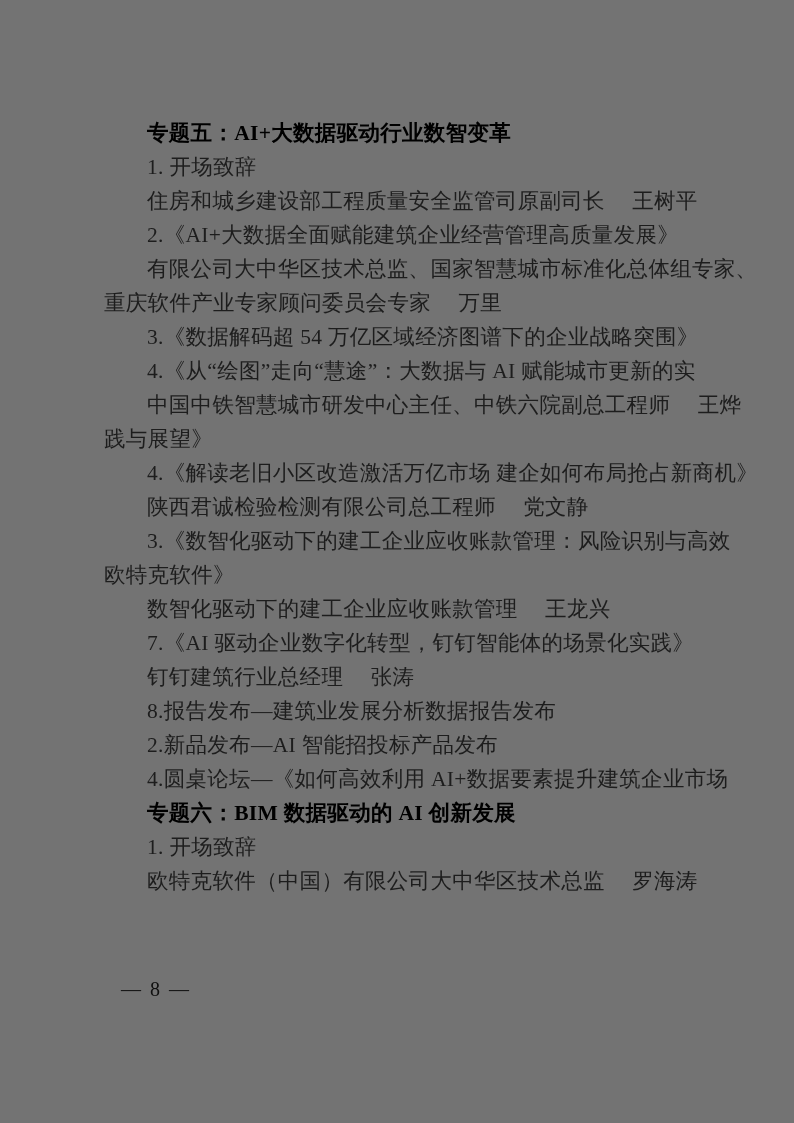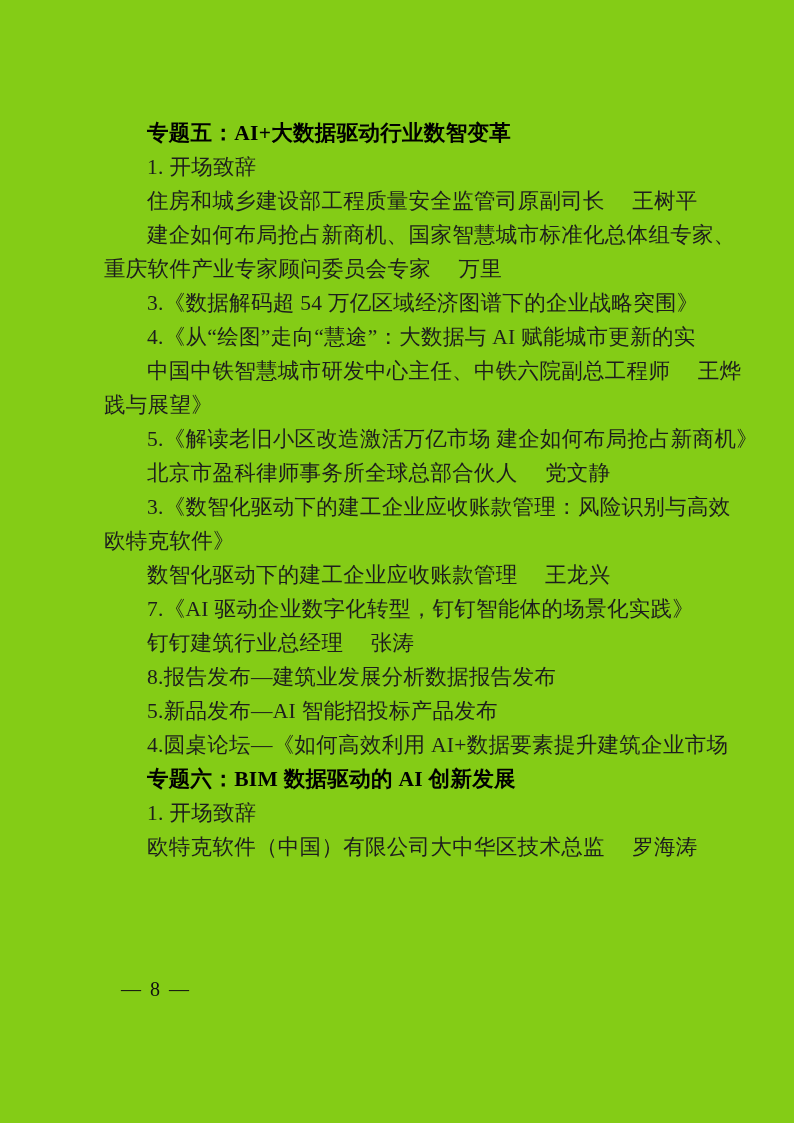--- a/index.html
+++ b/index.html
@@ -4,21 +4,21 @@
 <style>
   html, body {
     margin: 0;
     padding: 0;
     background: #ffffff;
   }
   .page {
     position: relative;
     width: 794px;
     height: 1123px;
-    background: #84cc16;
+    background: #737373;
     overflow: hidden;
     font-family: "Liberation Serif", "DejaVu Serif", serif;
     color: #1d1d1d;
   }
   .doc-content {
     position: absolute;
     left: 104px;
     top: 116px;
     width: 600px;
     font-size: 21.5px;
@@ -46,34 +46,35 @@
   }
 </style>
 </head>
 <body>
 
 <div class="page">
   <main class="doc-content" id="doc-body">
       <div class="line heading indent">专题五：AI+大数据驱动行业数智变革</div>
       <div class="line indent">1. 开场致辞</div>
       <div class="line indent">住房和城乡建设部工程质量安全监管司原副司长　 王树平</div>
-      <div class="line indent">建企如何布局抢占新商机、国家智慧城市标准化总体组专家、</div>
+      <div class="line indent">2.《AI+大数据全面赋能建筑企业经营管理高质量发展》</div>
+      <div class="line indent">有限公司大中华区技术总监、国家智慧城市标准化总体组专家、</div>
       <div class="line">重庆软件产业专家顾问委员会专家　 万里</div>
       <div class="line indent">3.《数据解码超 54 万亿区域经济图谱下的企业战略突围》</div>
       <div class="line indent">4.《从“绘图”走向“慧途”：大数据与 AI 赋能城市更新的实</div>
       <div class="line indent">中国中铁智慧城市研发中心主任、中铁六院副总工程师　 王烨</div>
       <div class="line">践与展望》</div>
-      <div class="line indent">5.《解读老旧小区改造激活万亿市场 建企如何布局抢占新商机》</div>
-      <div class="line indent">北京市盈科律师事务所全球总部合伙人　 党文静</div>
+      <div class="line indent">4.《解读老旧小区改造激活万亿市场 建企如何布局抢占新商机》</div>
+      <div class="line indent">陕西君诚检验检测有限公司总工程师　 党文静</div>
       <div class="line indent">3.《数智化驱动下的建工企业应收账款管理：风险识别与高效</div>
       <div class="line">欧特克软件》</div>
       <div class="line indent">数智化驱动下的建工企业应收账款管理　 王龙兴</div>
       <div class="line indent">7.《AI 驱动企业数字化转型，钉钉智能体的场景化实践》</div>
       <div class="line indent">钉钉建筑行业总经理　 张涛</div>
       <div class="line indent">8.报告发布—建筑业发展分析数据报告发布</div>
-      <div class="line indent">5.新品发布—AI 智能招投标产品发布</div>
+      <div class="line indent">2.新品发布—AI 智能招投标产品发布</div>
       <div class="line indent">4.圆桌论坛—《如何高效利用 AI+数据要素提升建筑企业市场</div>
       <div class="line heading indent">专题六：BIM 数据驱动的 AI 创新发展</div>
       <div class="line indent">1. 开场致辞</div>
       <div class="line indent">欧特克软件（中国）有限公司大中华区技术总监　 罗海涛</div>
     </main>
   <div class="page-footer">— 8 —</div>
 </div>
 
 </body></html>

